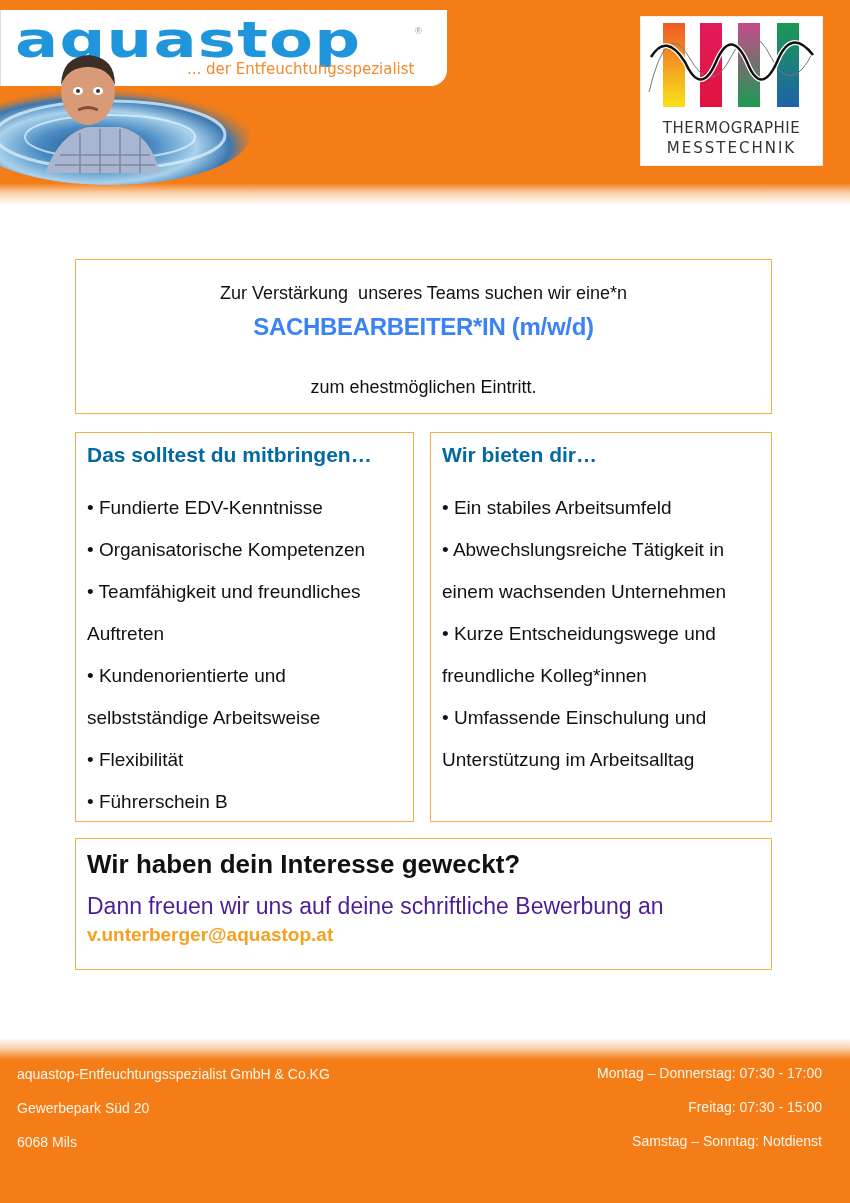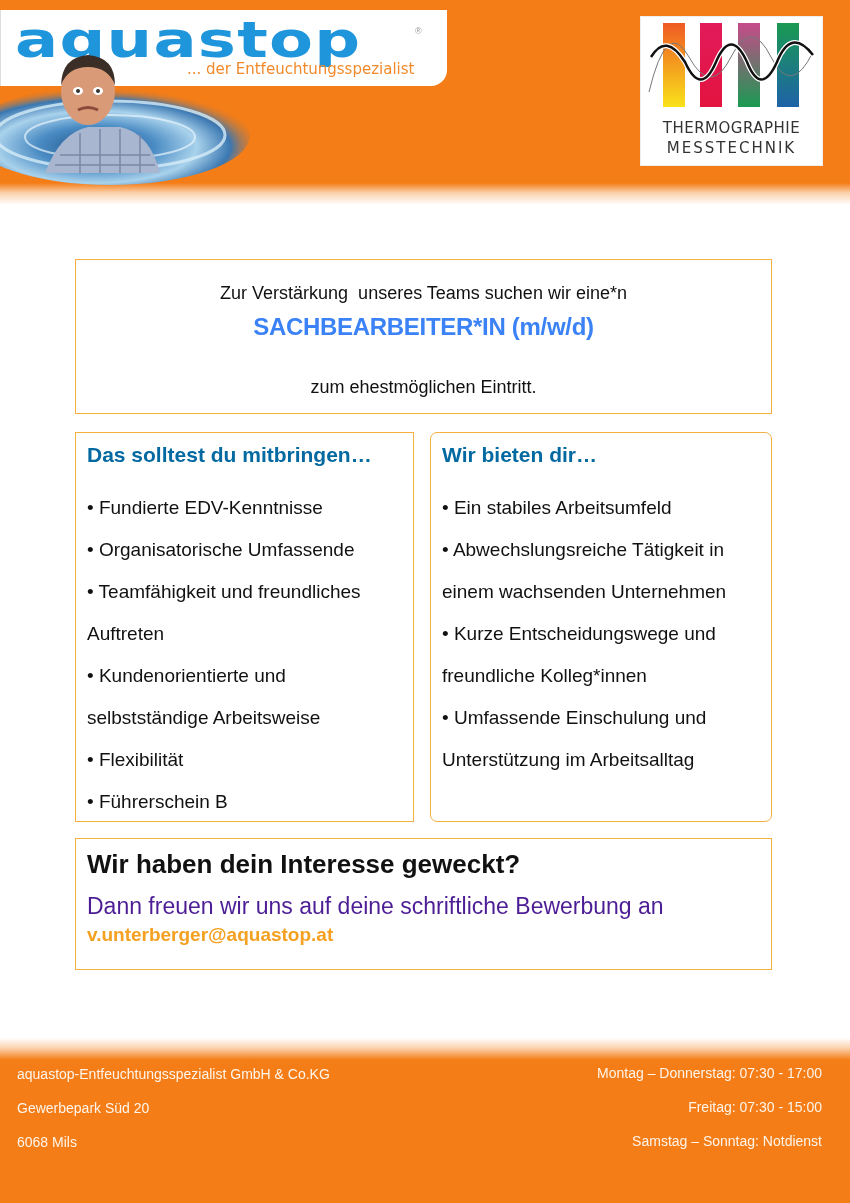--- a/index.html
+++ b/index.html
@@ -47,21 +47,21 @@
   
   .box {
     position: absolute; border: 1px solid #f5b042; background: #fff;
   }
   .intro { left: 75px; top: 259px; width: 697px; height: 155px; text-align: center; }
   .intro-lead { position: absolute; top: 23px; left: 0; width: 100%; font-size: 18px; color: #111; }
   .intro-title { position: absolute; top: 53px; left: 0; width: 100%; font-size: 24px; font-weight: bold; color: #3b82f6; letter-spacing: -0.3px; }
   .intro-sub { position: absolute; top: 117px; left: 0; width: 100%; font-size: 18px; color: #111; }
 
   .col-left { left: 75px; top: 432px; width: 339px; height: 390px; }
-  .col-right { left: 430px; top: 432px; width: 342px; height: 390px; border-radius: 7px; }
+  .col-right { left: 430px; top: 432px; width: 342px; height: 390px; }
   .col-title { position: absolute; left: 11px; top: 10px; font-size: 21px; font-weight: bold; color: #0369a1; }
   .col-list { position: absolute; left: 11px; top: 54px; right: 6px; list-style: none; }
   .col-list li { font-size: 19px; line-height: 42px; color: #111; white-space: nowrap; }
 
   .contact { left: 75px; top: 838px; width: 697px; height: 132px; }
   .contact-title { position: absolute; left: 11px; top: 10px; font-size: 26px; font-weight: bold; color: #111; }
   .contact-text { position: absolute; left: 11px; top: 54px; font-size: 23px; color: #4c1d95; }
   .contact-email { position: absolute; left: 11px; top: 85px; font-size: 19px; font-weight: bold; color: #f4a020; text-decoration: none; }
 
   
@@ -145,21 +145,21 @@
 <div class="box intro">
   <div class="intro-lead" style="white-space:pre;">Zur Verstärkung  unseres Teams suchen wir eine*n</div>
   <div class="intro-title">SACHBEARBEITER*IN (m/w/d)</div>
   <div class="intro-sub">zum ehestmöglichen Eintritt.</div>
 </div>
 
 <div class="box col-left">
   <div class="col-title">Das solltest du mitbringen…</div>
   <ul class="col-list">
     <li>• Fundierte EDV-Kenntnisse</li>
-    <li>• Organisatorische Umfassende</li>
+    <li>• Organisatorische Kompetenzen</li>
     <li>• Teamfähigkeit und freundliches</li>
     <li>Auftreten</li>
     <li>• Kundenorientierte und</li>
     <li>selbstständige Arbeitsweise</li>
     <li>• Flexibilität</li>
     <li>• Führerschein B</li>
   </ul>
 </div>
 
 <div class="box col-right">

